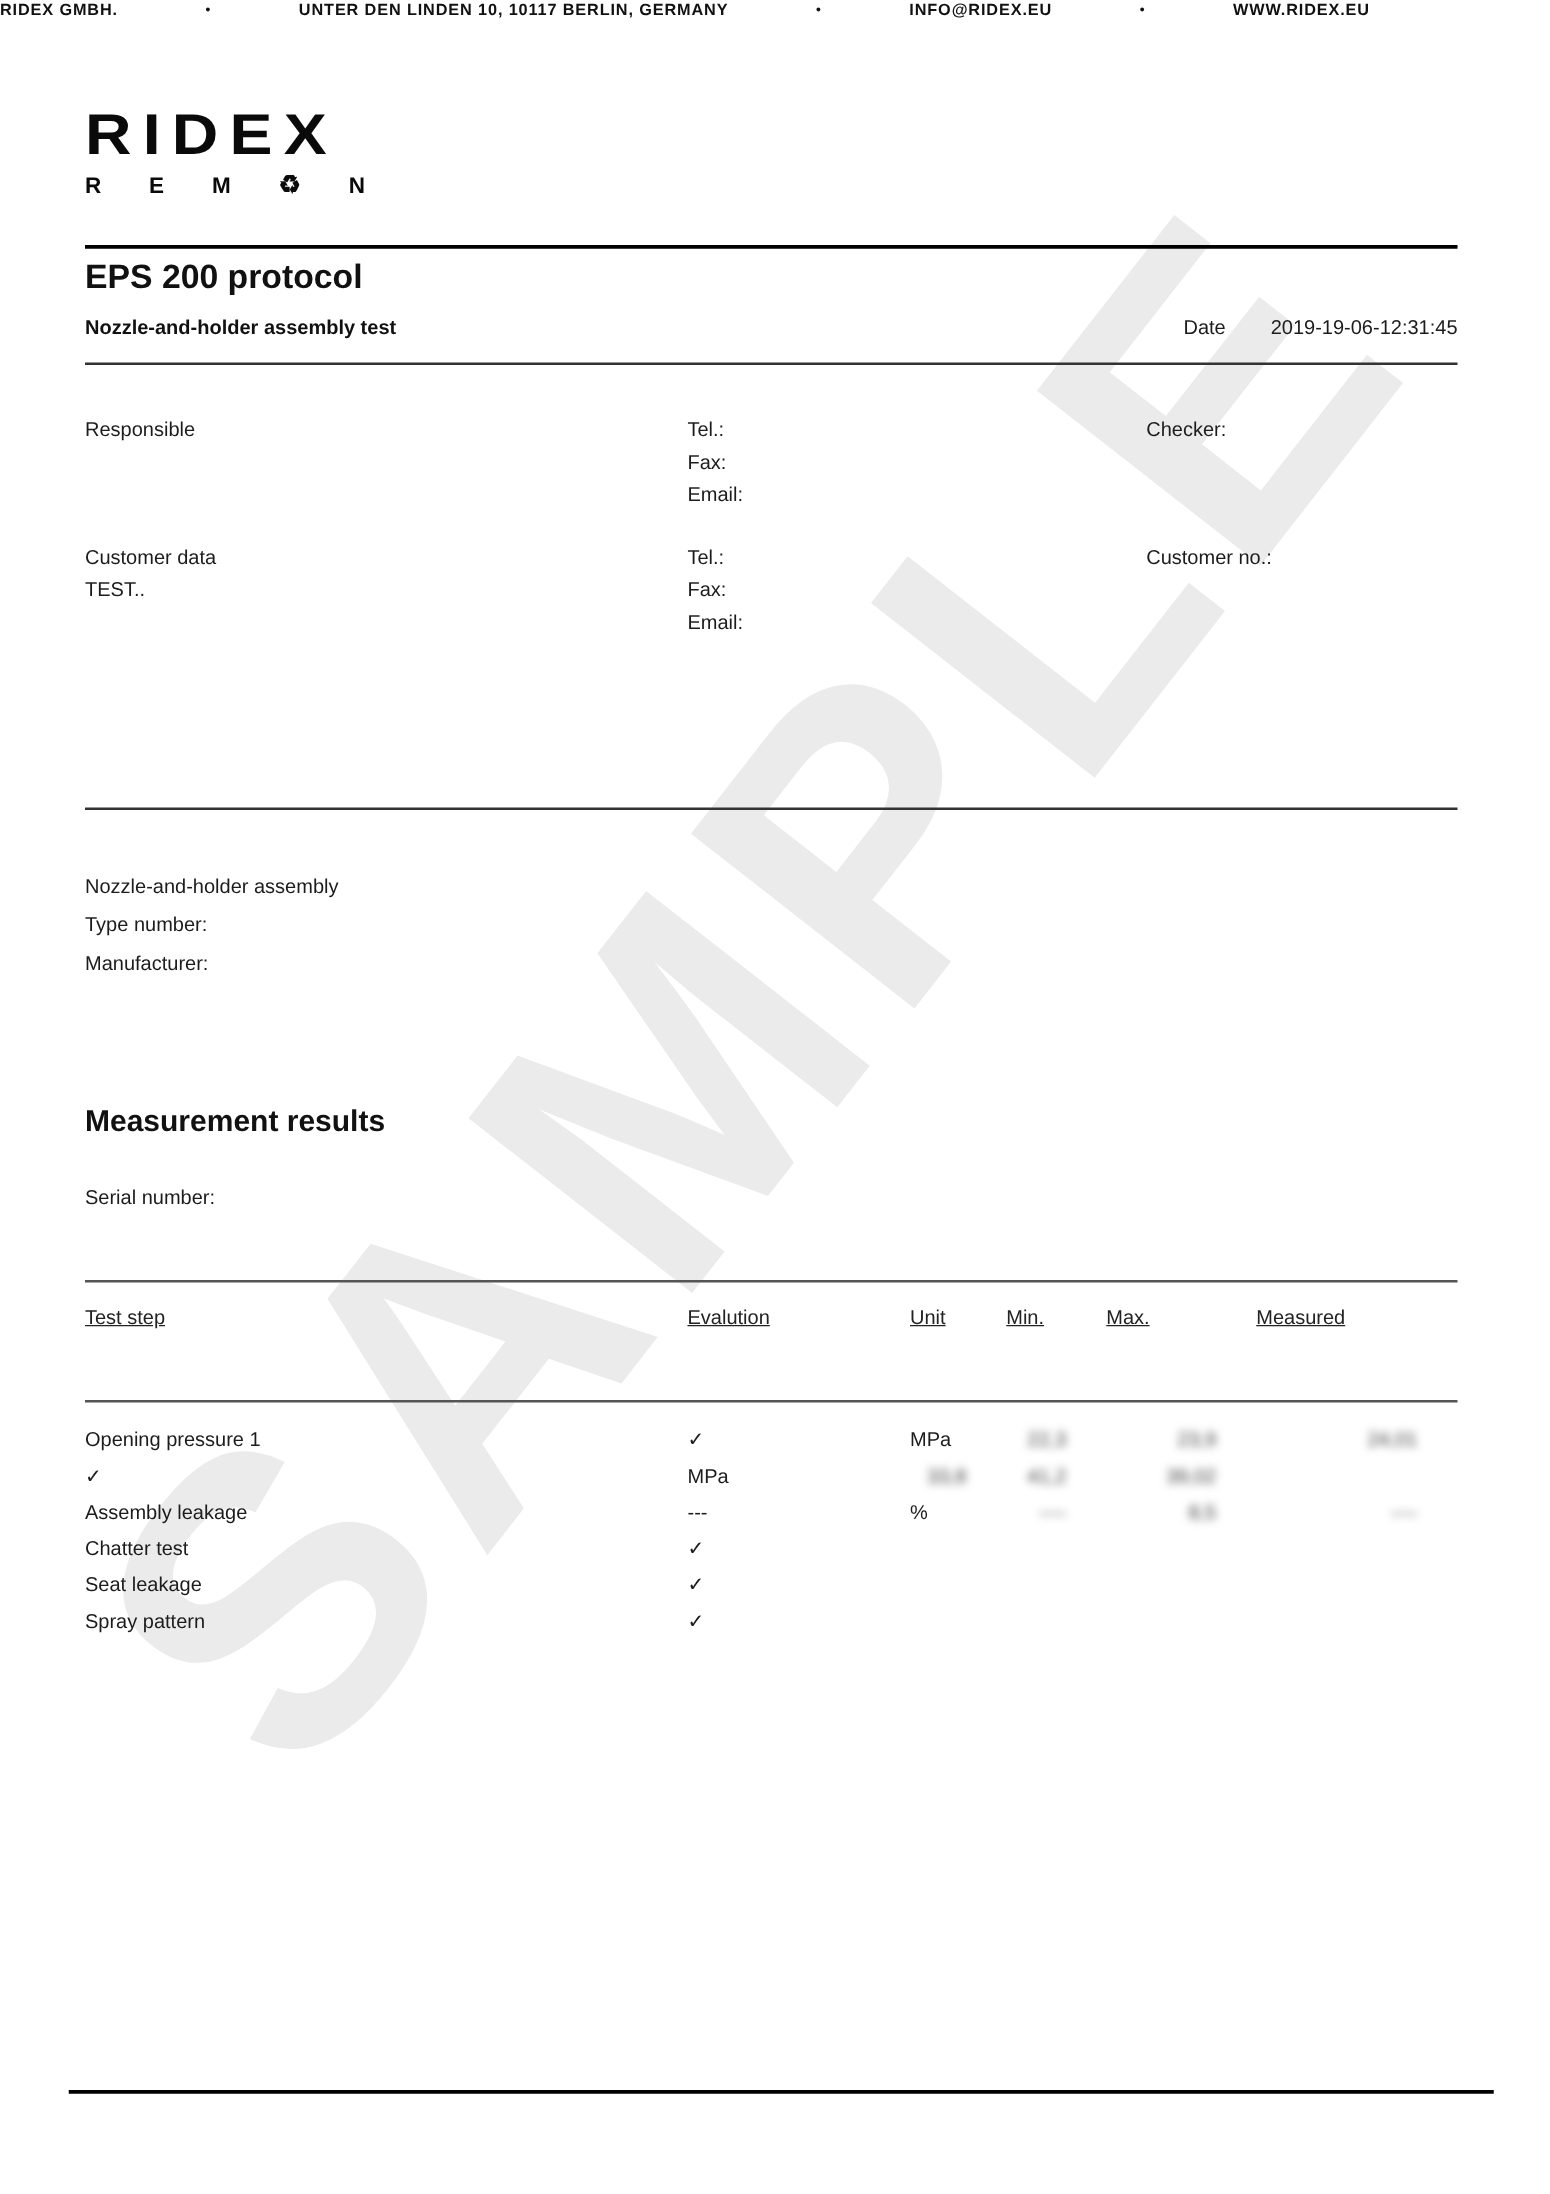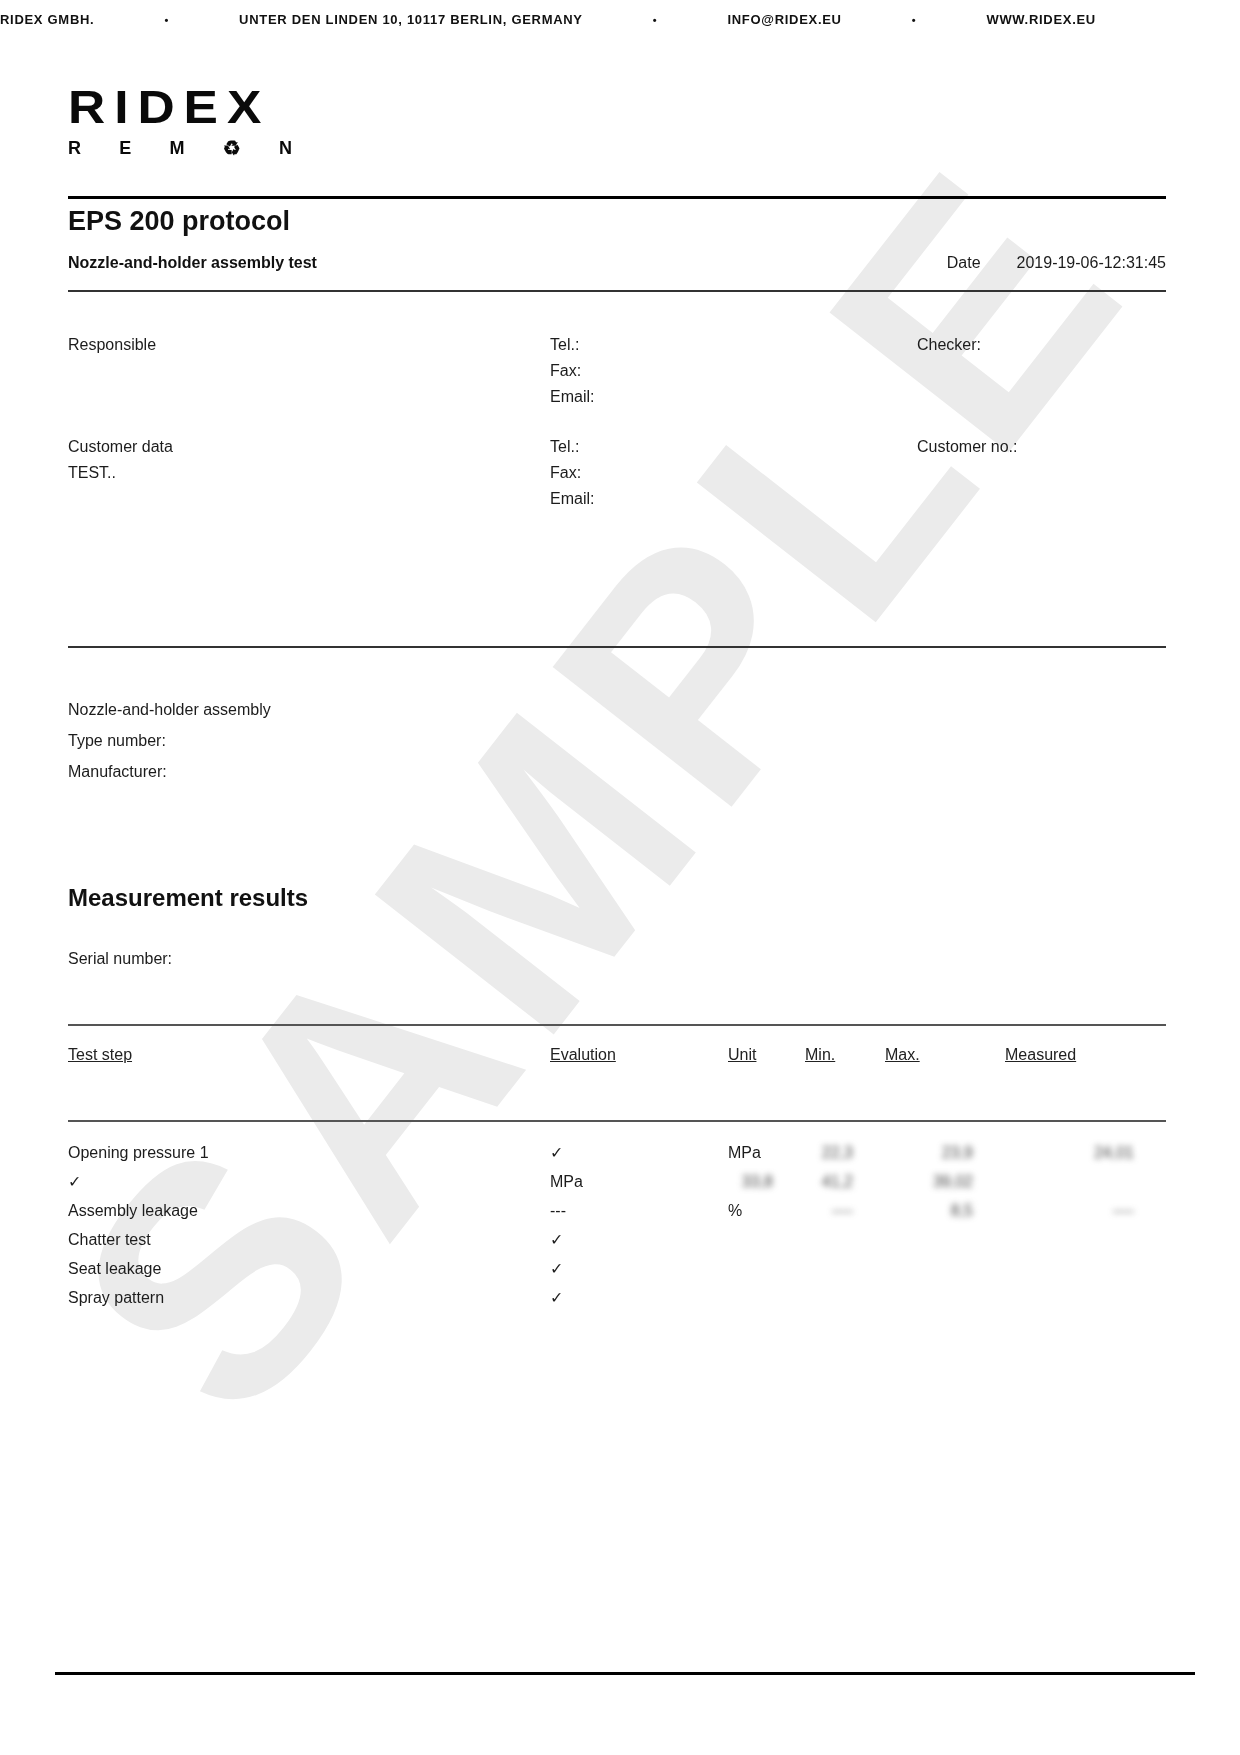--- a/index.html
+++ b/index.html
@@ -71,21 +71,20 @@
   .trow { display:grid; grid-template-columns:482px 178px 77px 80px 120px 161px; font-size:16px; line-height:29px; }
   .trow .vr { text-align:right; padding-right:32px; }
   .blur { filter:blur(3.2px); color:#444; }
 
   #frule { top:1672px; left:55px; width:1140px; }
   #ftext {
     top:1690px; left:74px; width:1096px;
     display:flex; justify-content:space-between; align-items:center;
     font-size:13px; font-weight:bold; letter-spacing:0.7px; color:#111;
     white-space:nowrap;
-    margin-top:12px;
   }
   #ftext .bullet { font-size:11px; }
 </style>
 </head>
 <body>
 
 <div id="page">
 
   <div id="watermark">SAMPLE</div>
 

